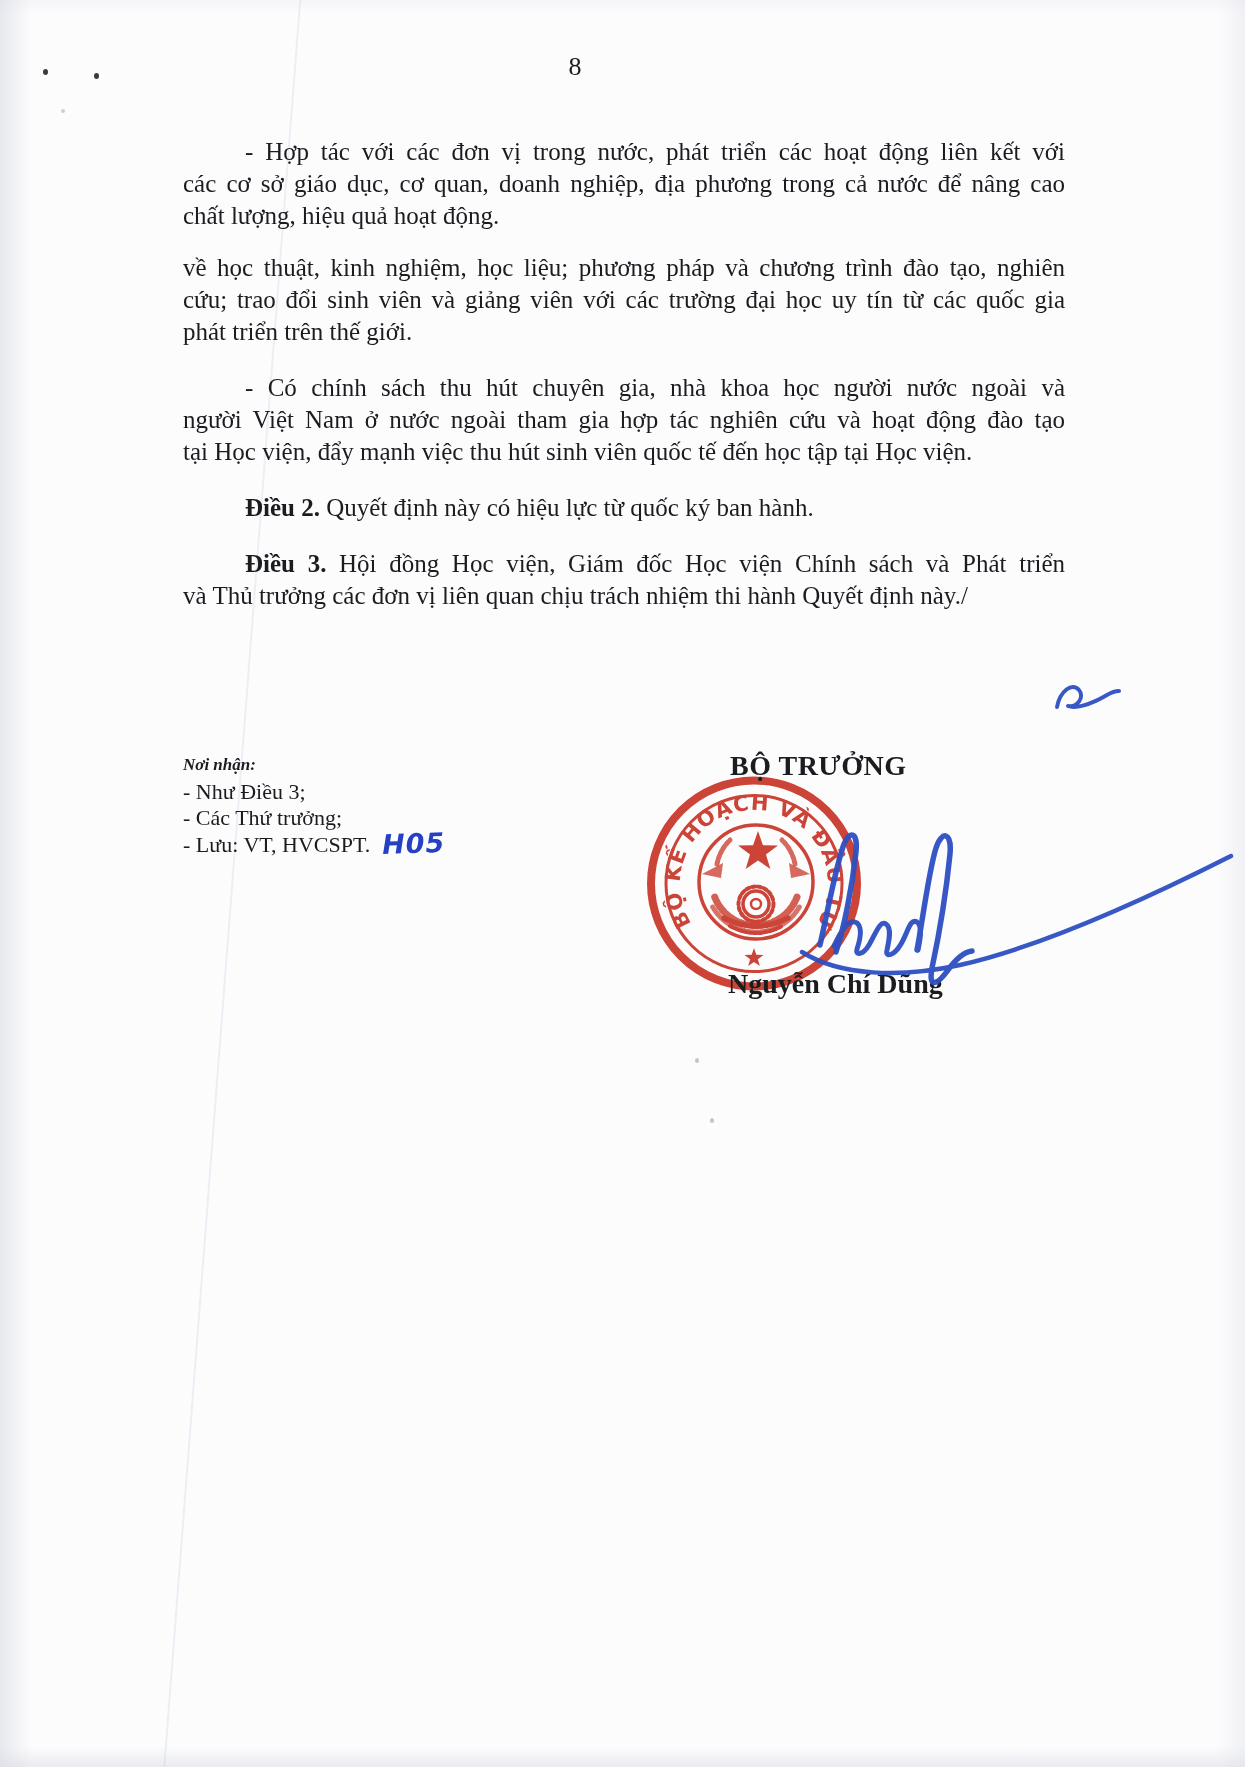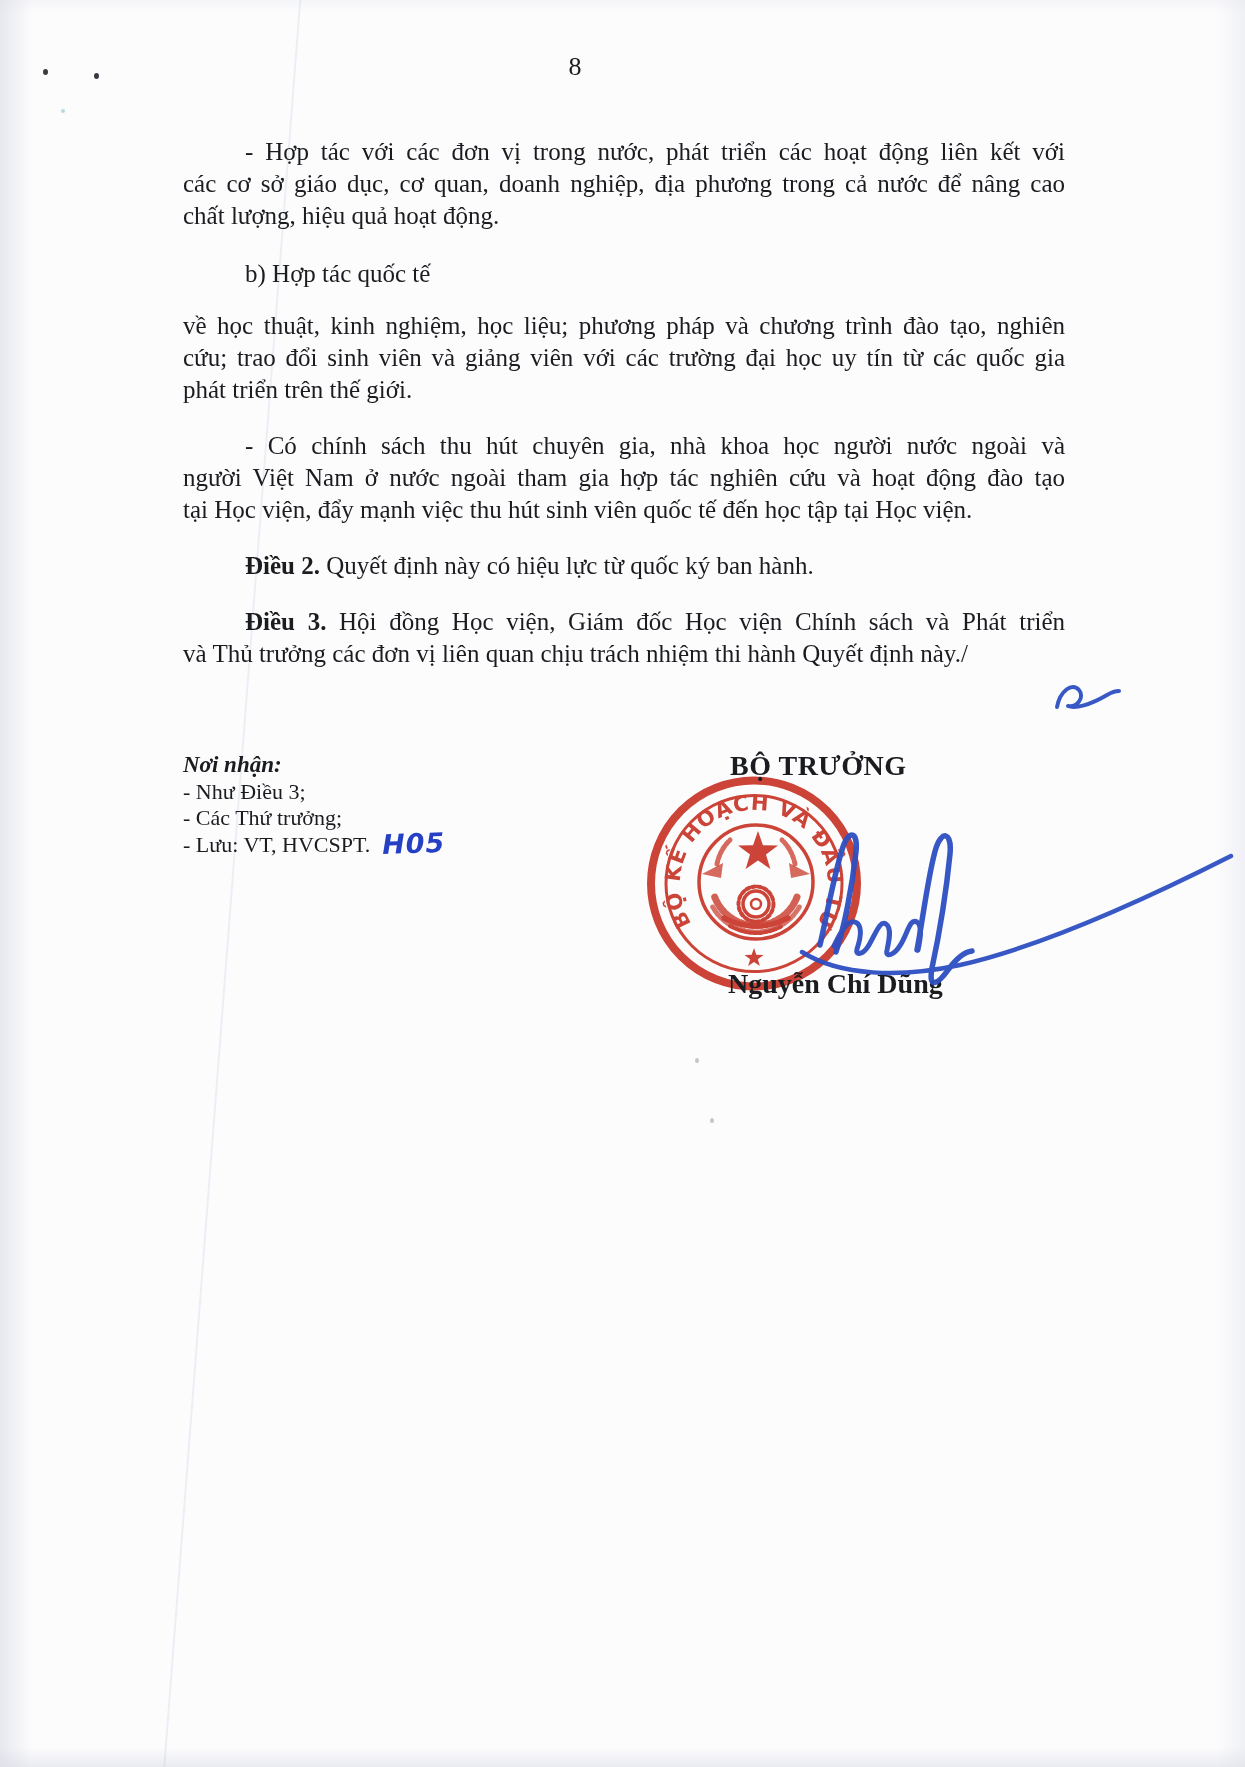--- a/index.html
+++ b/index.html
@@ -30,21 +30,21 @@
   .j { text-align:justify; text-align-last:justify; }
   .indent { text-indent:62px; }
   .para-b  { margin-top:26px; }
   .para-p2 { margin-top:20px; }
   .para-p3 { margin-top:24px; }
   .para-d2 { margin-top:24px; }
   .para-d3 { margin-top:24px; }
   .bold { font-weight:bold;text-align:center; }
 
   .recipients { position:absolute; left:183px; top:750px; font-size:22px; z-index:3; }
-  .rheader { font-weight:bold; font-style:italic; font-size:23px; line-height:29px; }
+  .rheader { font-weight:bold; font-style:italic; font-size:17px; line-height:29px; }
   .ritem { line-height:25.5px; white-space:nowrap; }
   .hand {
     display:inline-block; font-family:"DejaVu Sans",sans-serif; font-style:italic; font-weight:bold;
     font-size:27px; color:#2540c4; margin-left:12px; letter-spacing:1px; transform:rotate(-2deg) translateY(1px);
   }
 
   .minister-title { position:absolute; left:730px; top:750px; width:260px; text-align:left;
     font-weight:bold; font-size:28px; letter-spacing:0.5px; z-index:3; }
   .signer-name { position:absolute; left:728px; top:968px; width:262px; text-align:left;
     font-weight:bold; font-size:28px; z-index:4; }
@@ -67,23 +67,20 @@
   <div class="page-number">8</div>
 
   <div class="body-text">
 
     <div class="para-p1">
       <div class="bline j indent">- Hợp tác với các đơn vị trong nước, phát triển các hoạt động liên kết với</div>
       <div class="bline j">các cơ sở giáo dục, cơ quan, doanh nghiệp, địa phương trong cả nước để nâng cao</div>
       <div class="bline">chất lượng, hiệu quả hoạt động.</div>
     </div>
 
-    <div class="para-b">
-      <div class="bline indent">b) Hợp tác quốc tế</div>
-    </div>
 
     <div class="para-p2">
       <div class="bline j">về học thuật, kinh nghiệm, học liệu; phương pháp và chương trình đào tạo, nghiên</div>
       <div class="bline j">cứu; trao đổi sinh viên và giảng viên với các trường đại học uy tín từ các quốc gia</div>
       <div class="bline">phát triển trên thế giới.</div>
     </div>
 
     <div class="para-p3">
       <div class="bline j indent">- Có chính sách thu hút chuyên gia, nhà khoa học người nước ngoài và</div>
       <div class="bline j">người Việt Nam ở nước ngoài tham gia hợp tác nghiên cứu và hoạt động đào tạo</div>

